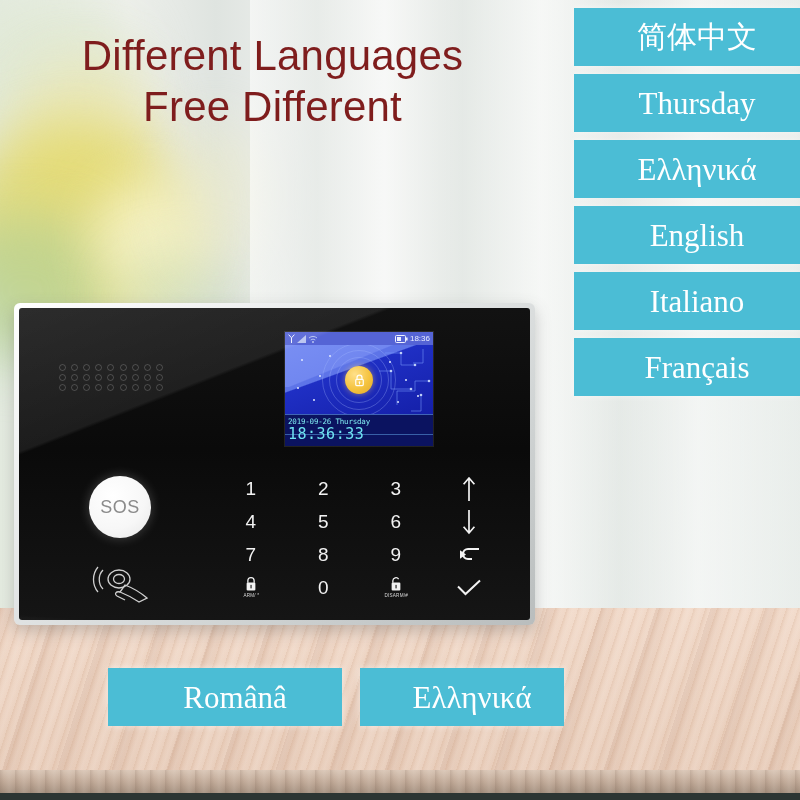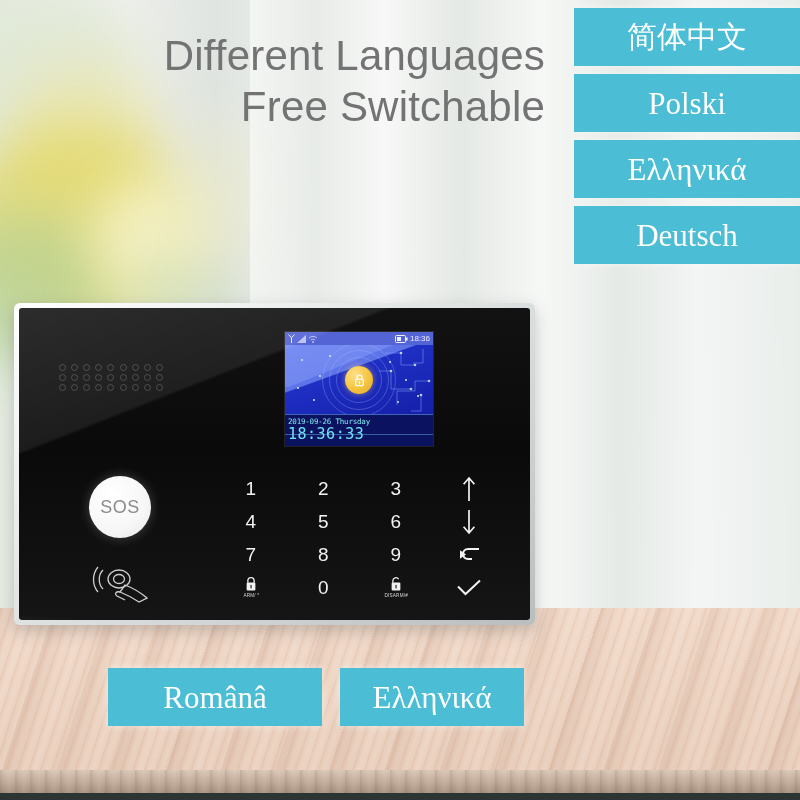--- a/index.html
+++ b/index.html
@@ -32,22 +32,22 @@
       repeating-linear-gradient(108deg, rgba(203,160,130,.22) 0px, rgba(203,160,130,0) 3px, rgba(255,255,255,.10) 6px, rgba(203,160,130,0) 11px),
       repeating-linear-gradient(108deg, rgba(160,110,85,.13) 0px, rgba(160,110,85,0) 16px, rgba(255,240,230,.16) 30px, rgba(160,110,85,0) 52px),
       linear-gradient(180deg,#f0d7c6 0%,#ecd2c0 40%,#e7cbb8 100%);}
   .table-edge{position:absolute;left:0;top:770px;width:800px;height:26px;
     background:
       repeating-linear-gradient(90deg, rgba(120,95,80,.18) 0px, rgba(120,95,80,0) 4px, rgba(255,250,245,.10) 9px, rgba(120,95,80,0) 15px),
       linear-gradient(180deg,#d8c4b4 0%,#c0a997 45%,#9c8878 100%);}
   .floor{position:absolute;left:0;top:793px;width:800px;height:10px;background:#2c3533;}
 
   
-  .headline{position:absolute;left:0px;top:30px;width:545px;text-align:right;
-    font-size:42px;line-height:1.22;color:#737373;letter-spacing:.2px;}
+  .headline{position:absolute;left:0px;top:30px;width:545px;text-align:center;
+    font-size:42px;line-height:1.22;color:#7f1d1d;letter-spacing:.2px;}
   .headline div{white-space:nowrap;}
 
   
   .panel-wrap{position:absolute;left:14px;top:303px;width:521px;height:322px;}
   .panel-bezel{position:absolute;inset:0;border-radius:6px;
     background:linear-gradient(145deg,#ffffff 0%,#e8eaea 35%,#cfd3d3 70%,#b9bdbd 100%);
     box-shadow:0 6px 16px rgba(90,90,90,.30);padding:5px;box-sizing:border-box;}
   .panel-face{position:absolute;left:5px;top:5px;right:5px;bottom:5px;border-radius:3px;overflow:hidden;
     background:linear-gradient(180deg,#121212 0%,#0a0a0a 45%,#151515 100%);}
   .gloss{position:absolute;left:-4%;top:-16%;width:118%;height:72%;
@@ -106,21 +106,21 @@
   .key{display:flex;flex-direction:column;align-items:center;justify-content:center;color:#f2f2f2;}
   .key .num{font-size:19px;line-height:1;font-weight:400;letter-spacing:1px;}
   .key .sub{font-size:4.6px;line-height:1;margin-top:2px;color:#d8d8d8;letter-spacing:.2px;}
   .key svg{display:block;}
 
   
   .lang-col{position:absolute;left:574px;top:8px;width:226px;}
   .badge{background:#4bbdd5;color:#fff;font-family:"Liberation Serif",serif;
     font-size:31px;line-height:1;height:58px;margin-bottom:8px;
     display:flex;align-items:center;justify-content:center;
-    box-shadow:0 0 7px rgba(255,255,255,.55);white-space:nowrap;}
+    box-shadow:0 0 7px rgba(255,255,255,.55);white-space:nowrap;padding-left:20px;}
   .badge.cjk{font-family:"DejaVu Sans",sans-serif;font-size:30px;}
   .lang-row{position:absolute;left:108px;top:668px;width:460px;display:flex;gap:18px;}
   .lang-row .badge{margin-bottom:8px;}
   .lang-row .b-ro{width:214px;}
   .lang-row .b-el{width:184px;}
 </style>
 </head>
 <body>
 
 <div id="stage">
@@ -138,21 +138,21 @@
 
   <div class="table-top">
     
     
   </div>
   <div class="table-edge"></div>
   <div class="floor"></div>
 
   <div class="headline">
     <div>Different Languages</div>
-    <div>Free Switchable</div>
+    <div>Free Different</div>
   </div>
 
   <div class="panel-wrap">
     <div class="panel-bezel"></div>
     <div class="panel-face">
 
       <div class="grille">
         <i></i>
           <i></i>
           <i></i>
@@ -345,23 +345,25 @@
         </div>
       </div>
 
       <div class="gloss"></div>
       <div class="gloss2"></div>
     </div>
   </div>
 
   <div class="lang-col">
     <div class="badge cjk">简体中文</div>
-    <div class="badge">Polski</div>
+    <div class="badge">Thursday</div>
     <div class="badge">Ελληνικά</div>
-    <div class="badge">Deutsch</div>
+    <div class="badge">English</div>
+    <div class="badge">Italiano</div>
+    <div class="badge">Français</div>
   </div>
 
   <div class="lang-row">
     <div class="badge b-ro">Românâ</div>
     <div class="badge b-el">Ελληνικά</div>
   </div>
 
 </div>
 
 </body></html>

